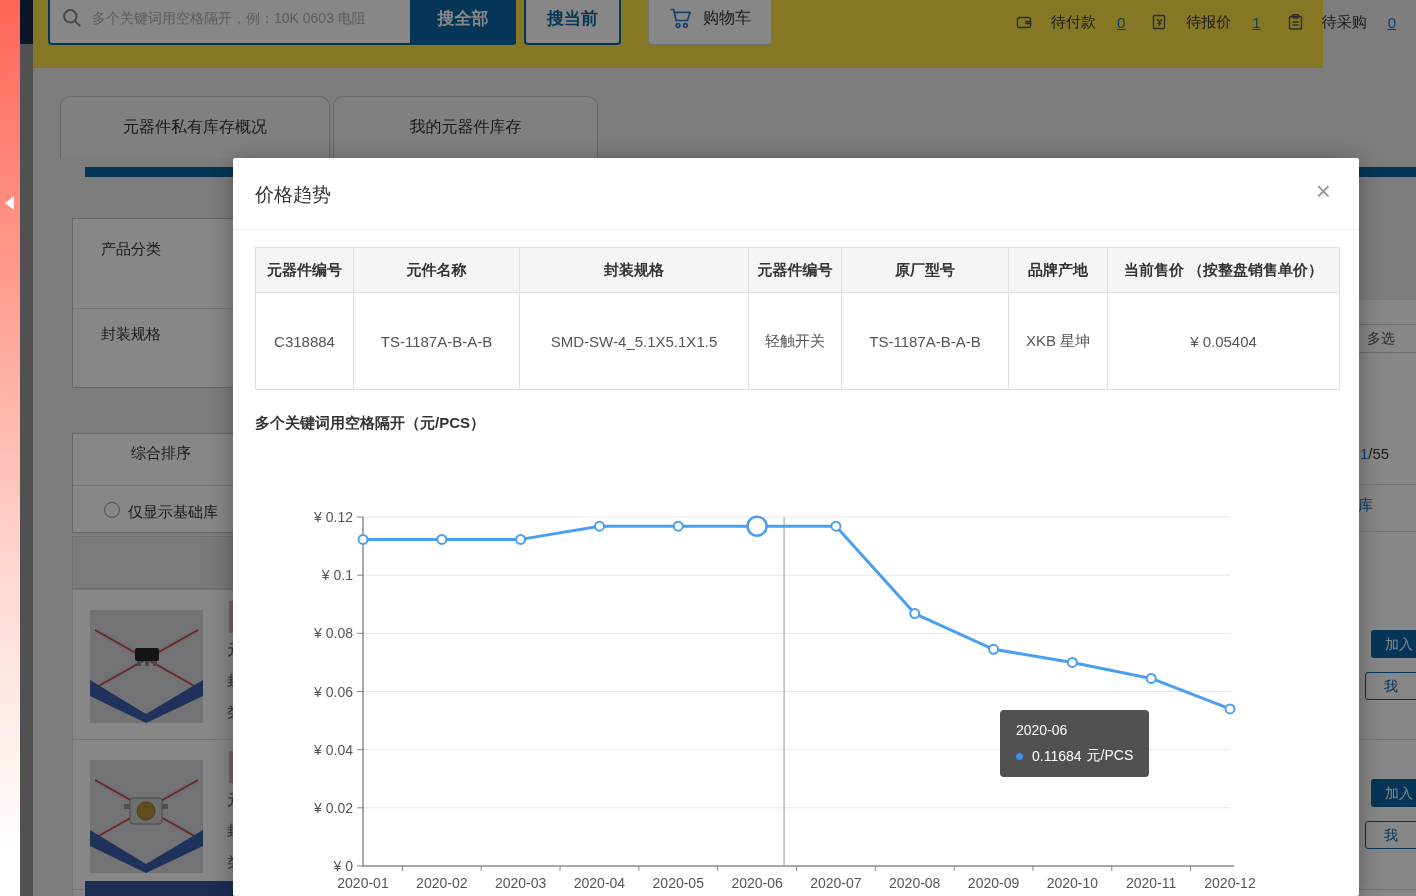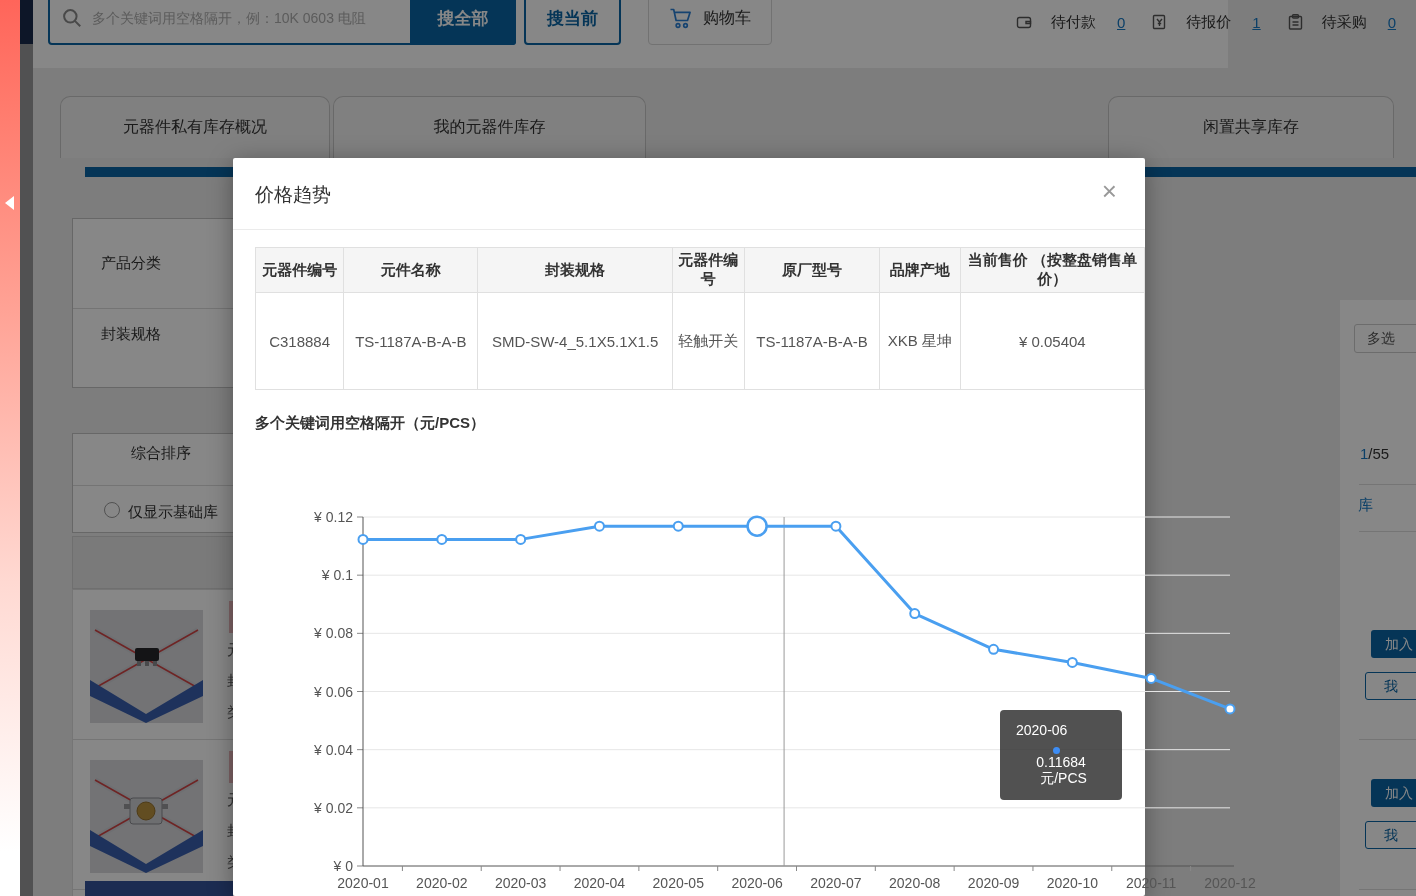--- a/index.html
+++ b/index.html
@@ -1,21 +1,21 @@
 <!DOCTYPE html>
 <html><head>
 <meta charset="utf-8">
 <style>
   * { margin:0; padding:0; box-sizing:border-box; }
   body { font-family:"Liberation Sans","DejaVu Sans",sans-serif; }
   .stage { position:relative; width:1416px; height:896px; overflow:hidden; background:#fff; }
 
   
   .page { position:absolute; inset:0; background:#ededed; z-index:1; }
-  .topbar { position:absolute; left:0; top:0; width:1228px; height:68px; background:#ffffff; }
+  .topbar { position:absolute; left:0; top:0; width:1323px; height:68px; background:#fde047; }
   .searchbox { position:absolute; left:48px; top:-9px; width:468px; height:54px; background:#fff;
     border:2px solid #0a65a5; border-radius:4px; display:flex; align-items:center; padding-left:12px; }
   .searchbox input { flex:1; border:none; outline:none; font-size:14px; color:#666; margin-left:10px; background:transparent; }
   .searchbox input::placeholder { color:#aeaeae; }
   .btn-search-all { position:absolute; right:-2px; top:-2px; bottom:-2px; width:106px; background:#0a65a5;
     color:#fff; font-size:17px; font-weight:bold; display:flex; align-items:center; justify-content:center;
     border-radius:0 3px 3px 0; cursor:pointer; }
   .btn-search-cur { position:absolute; left:524px; top:-9px; width:97px; height:54px; background:#fff;
     border:2px solid #0a65a5; border-radius:4px; color:#0a65a5; font-size:17px; font-weight:bold;
     display:flex; align-items:center; justify-content:center; cursor:pointer; }
@@ -67,35 +67,35 @@
   .corner { position:absolute; left:20px; top:0; width:13px; height:44px; background:#1a2a4c; }
 
   
   .overlay { position:absolute; inset:0; background:rgba(0,0,0,0.47); z-index:10; }
   .left-banner { position:absolute; left:0; top:0; width:20px; height:896px; z-index:20; cursor:pointer;
     background:linear-gradient(180deg,#ff655a 0%,#ff7b6d 12%,#ffa396 35%,#ffd9d2 65%,#ffffff 95%); }
   .banner-arrow { position:absolute; left:5px; top:196px; width:0; height:0;
     border-top:7px solid transparent; border-bottom:7px solid transparent; border-right:9px solid #fff; }
 
   
-  .modal { position:absolute; left:233px; top:158px; width:912px; height:738px; background:#fff; z-index:30;
+  .modal { position:absolute; left:233px; top:158px; width:1126px; height:738px; background:#fff; z-index:30;
     border-radius:2px; box-shadow:0 4px 24px rgba(0,0,0,.35); }
   .m-head { position:absolute; left:0; top:0; width:100%; height:72px; border-bottom:1px solid #ebebeb; }
   .m-title { position:absolute; left:22px; top:24px; font-size:19px; color:#333; }
   .m-close { position:absolute; right:28px; top:20px; font-size:26px; color:#999; cursor:pointer; line-height:1; }
   .m-table { position:absolute; left:22px; top:89px; border-collapse:collapse; table-layout:fixed;padding-left:36px; }
   .m-table th { height:45px; background:#f5f5f5; font-size:15px; font-weight:bold; color:#333; border:1px solid #e0e0e0; text-align:center; }
   .m-table td { height:97px; font-size:15px; color:#555; border:1px solid #e0e0e0; text-align:center; }
   .m-chart-title { position:absolute; left:22px; top:256px; font-size:15px; font-weight:bold; color:#333; }
   #price-chart { position:absolute; left:0; top:330px; width:1126px; height:408px; }
   #price-chart text { font-family:"Liberation Sans","DejaVu Sans",sans-serif; }
   .tooltip { position:absolute; left:767px; top:552px; min-width:122px; background:rgba(52,52,52,0.86); border-radius:4px;
     padding:12px 16px; color:#fff; font-size:14px; }
   .tt-title { margin-bottom:9px; }
-  .tt-row { display:flex; align-items:center;flex-direction:column; }
+  .tt-row { display:flex; align-items:center; }
   .tt-dot { display:inline-block; width:7px; height:7px; border-radius:50%; background:#3d8df5; margin-right:9px; }
 </style>
 </head>
 <body>
 
 <div class="stage">
 
   <div class="page">
 
     <div class="topbar">
@@ -152,30 +152,27 @@
               <path d="M6.5 8 h4"></path>
             </svg>
           <span>闲</span>
         </div>
       </div>
     </div>
 
     <div class="tab" style="left:60px;width:270px;">
       <span>元器件私有库存概况</span>
     </div>
-    <div class="tab" style="left:333px;width:313px;text-align:center;">
+    <div class="tab" style="left:333px;width:265px;text-align:center;">
       <span>我的元器件库存</span>
     </div>
-    <div class="tab" style="left:1108px;width:286px;">
-      <span>闲置共享库存</span>
-    </div>
     <div class="bluebar"></div>
 
     <div class="panelbox" style="left:72px;top:218px;width:448px;height:170px;">
-      <div class="flabel" style="left:28px;top:35px;">产品分类</div>
+      <div class="flabel" style="left:28px;top:21px;">产品分类</div>
       <div class="hline" style="left:0;top:89px;width:100%;"></div>
       <div class="flabel" style="left:28px;top:106px;">封装规格</div>
     </div>
 
     <div class="panelbox" style="left:72px;top:433px;width:448px;height:100px;">
       <div class="flabel" style="left:0;top:10px;width:176px;text-align:center;">综合排序</div>
       <div class="hline" style="left:0;top:51px;width:100%;"></div>
       <div class="radio" style="left:31px;top:68px;"></div>
       <div class="flabel" style="left:55px;top:69px;">仅显示基础库</div>
     </div>

